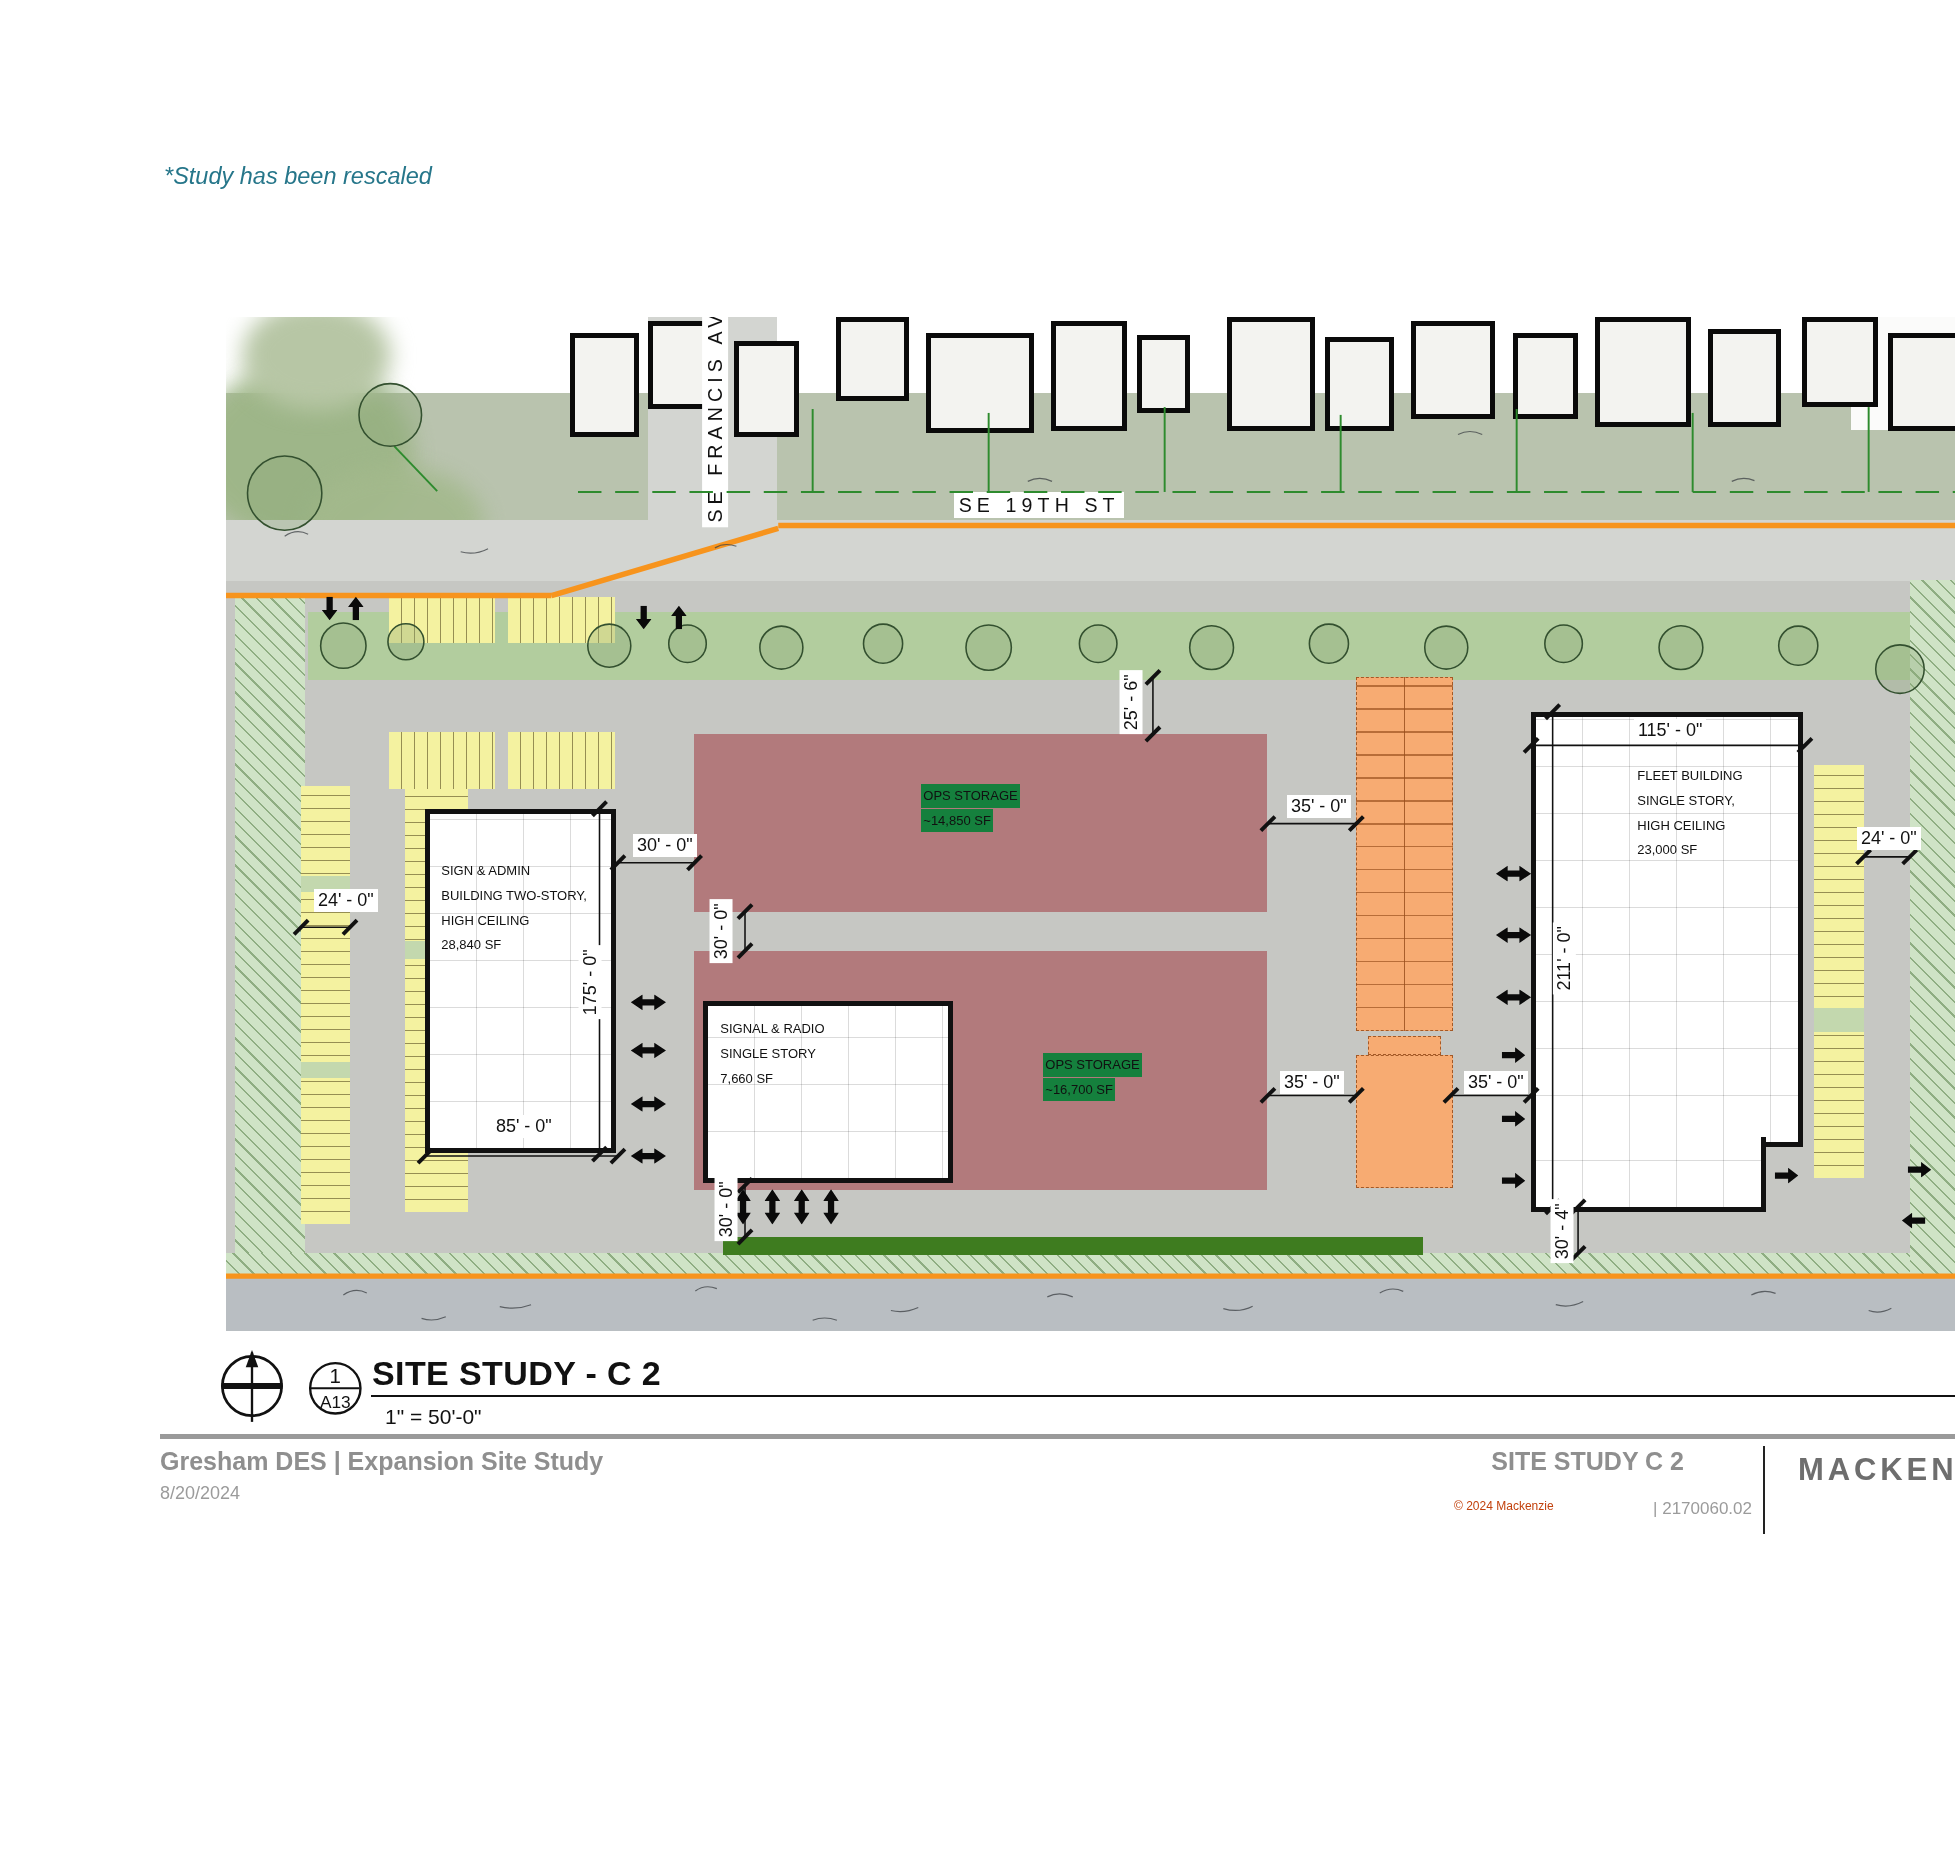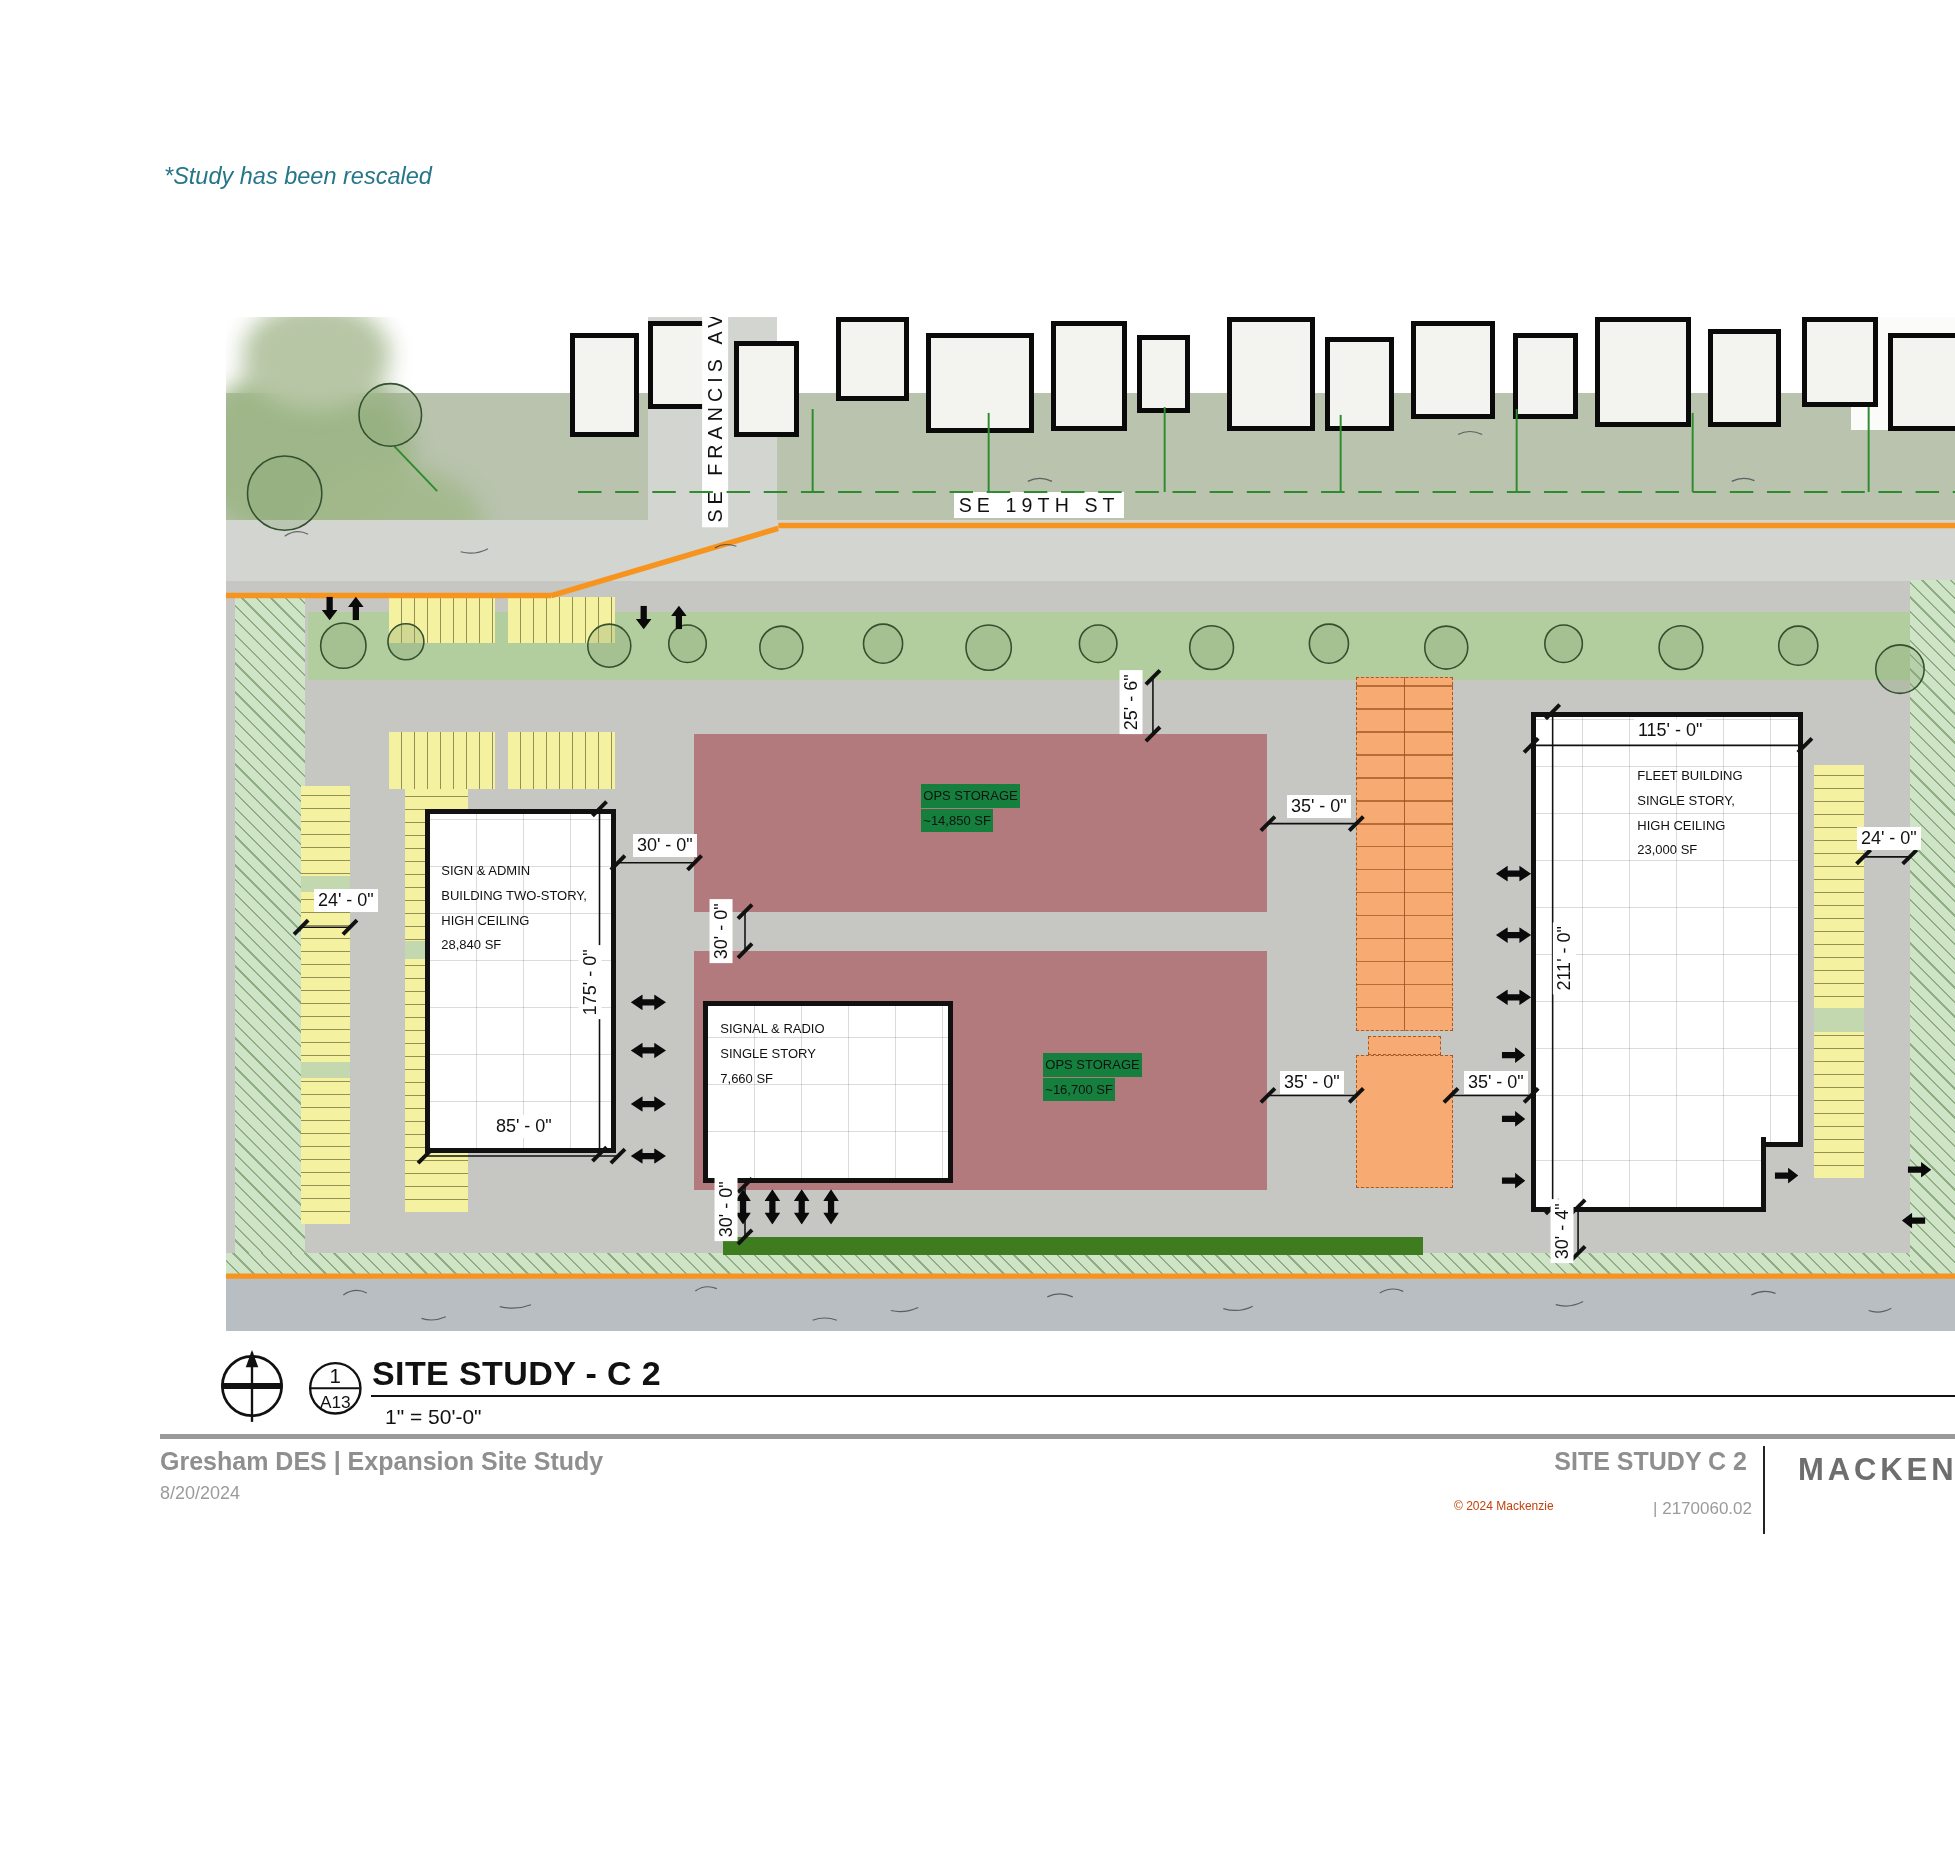--- a/index.html
+++ b/index.html
@@ -52,21 +52,21 @@
 
   .street{font-size:19.6px;letter-spacing:5.1px;color:#111;background:#ffffff;padding:1.6px 4.7px;white-space:nowrap;}
 
   
   .view-title{left:372px;top:1354px;font-size:34px;font-weight:bold;color:#111;letter-spacing:0.4px;}
   .view-underline{left:371px;top:1395px;width:1637px;height:2.3px;background:#111;}
   .view-scale{left:385px;top:1405px;font-size:21px;color:#111;}
   .footer-divider{left:160px;top:1434px;width:1879px;height:5.1px;background:#9a9a9a;}
   .proj-name{left:160px;top:1447px;font-size:25px;font-weight:bold;color:#8f8f8f;}
   .proj-date{left:160px;top:1483px;font-size:18px;color:#9b9b9b;}
-  .sheet-name{left:1168px;top:1447px;width:579px;text-align:right;font-size:25px;font-weight:bold;color:#8f8f8f;}
+  .sheet-name{left:1105px;top:1447px;width:579px;text-align:right;font-size:25px;font-weight:bold;color:#8f8f8f;}
   .copyright{left:1454px;top:1499px;font-size:12px;color:#c2410c;}
   .jobnum{left:1173px;top:1499px;width:579px;text-align:right;font-size:17px;color:#9b9b9b;}
   .tb-vline{left:1763px;top:1446px;width:1.6px;height:88px;background:#222;}
   .logo{left:1798px;top:1452px;font-size:31px;font-weight:bold;letter-spacing:3.9px;color:#6e6e6e;}
 </style>
 </head>
 <body>
 
 <div class="page">
 

